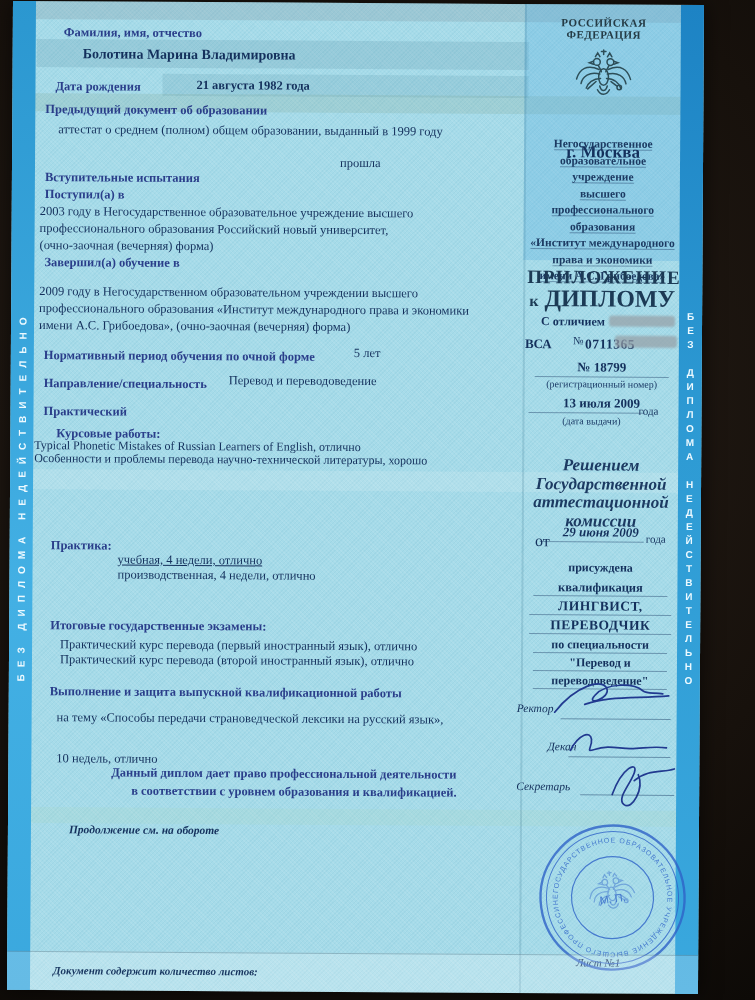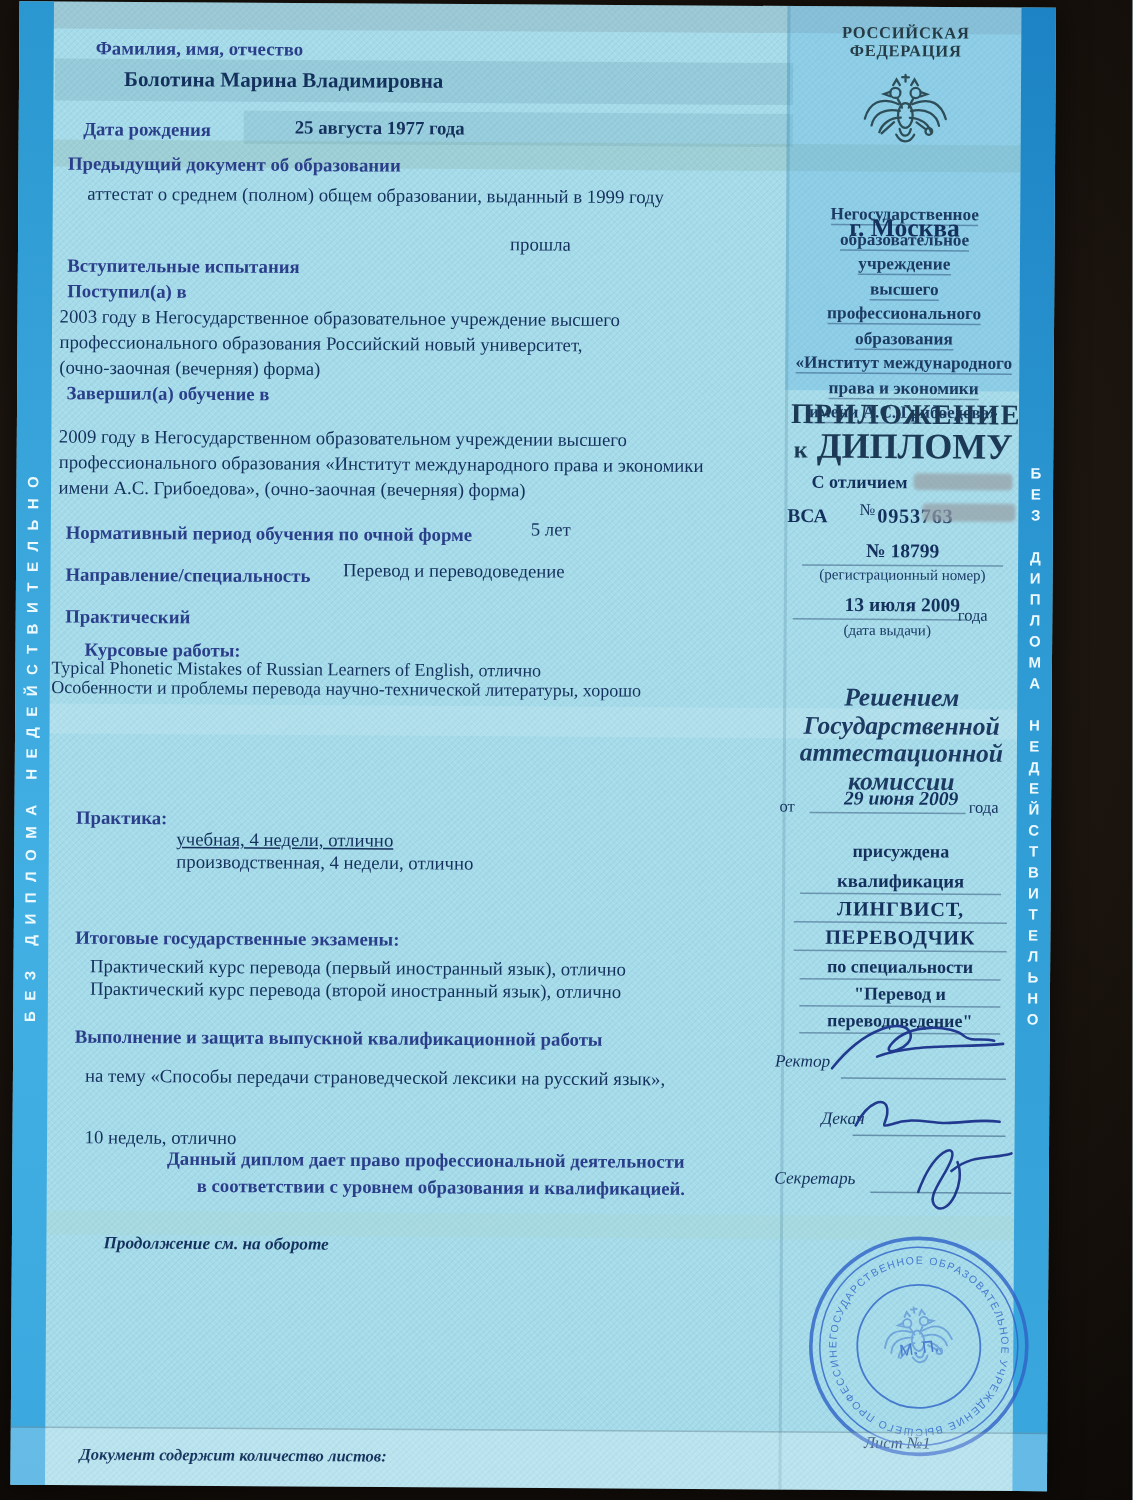--- a/index.html
+++ b/index.html
@@ -90,21 +90,21 @@
   </div>
   <div class="band band-right">
     <div class="band-txt down">БЕЗ ДИПЛОМА НЕДЕЙСТВИТЕЛЬНО</div>
   </div>
 
   <div class="main">
     <div class="abs lbl" style="left:23px;top:24px;">Фамилия, имя, отчество</div>
     <div class="abs val b" style="left:42px;top:45px;font-size:14px;">Болотина  Марина  Владимировна</div>
 
     <div class="abs lbl" style="left:15px;top:78px;">Дата рождения</div>
-    <div class="abs val b" style="left:156px;top:76px;">25  августа  1977 года</div>
+    <div class="abs val b" style="left:156px;top:76px;">21  августа  1982 года</div>
 
     <div class="abs lbl" style="left:5px;top:101px;">Предыдущий документ об образовании</div>
     <div class="abs val" style="left:18px;top:121px;">аттестат о среднем (полном)  общем образовании, выданный  в  1999 году</div>
 
     <div class="abs val" style="left:300px;top:153px;">прошла</div>
     <div class="abs lbl" style="left:5px;top:169px;">Вступительные испытания</div>
     <div class="abs lbl" style="left:5px;top:186px;">Поступил(а) в</div>
     <div class="abs val" style="left:0px;top:203px;">2003 году в Негосударственное образовательное учреждение высшего</div>
     <div class="abs val" style="left:0px;top:220px;">профессионального образования Российский новый университет,</div>
     <div class="abs val" style="left:0px;top:237px;">(очно-заочная (вечерняя) форма)</div>
@@ -170,42 +170,42 @@
     <div class="rc b" style="top:262px;font-size:19px;letter-spacing:1px;color:#1c3a55;">ПРИЛОЖЕНИЕ</div>
     <div class="rc b" style="top:281px;font-size:24px;color:#1c3a55;">
       <span style="font-size:16px;">к</span>
       <span>ДИПЛОМУ</span>
     </div>
     <div class="rc b" style="top:310px;font-size:12px;text-align:left;left:14px;width:120px;">С отличием</div>
 
     <div class="rc" style="top:330px;text-align:left;">
       <span class="b" style="position:absolute;left:-2px;top:2px;font-size:13px;">ВСА</span>
       <span style="position:absolute;left:46px;top:0;font-size:11px;">№</span>
-      <span class="b" style="position:absolute;left:58px;top:2px;font-size:13.5px;letter-spacing:.5px;">0953763</span>
+      <span class="b" style="position:absolute;left:58px;top:2px;font-size:13.5px;letter-spacing:.5px;">0711365</span>
     </div>
 
     <div class="rc b" style="top:355px;font-size:13px;">№  18799</div>
     <div class="rc" style="top:372px;left:8px;width:134px;border-top:1px solid rgba(23,53,95,.42);"></div>
     <div class="rc cap" style="top:374px;">(регистрационный номер)</div>
 
     <div class="rc b" style="top:391px;font-size:13px;">13 июля 2009</div>
     <div class="rc" style="top:408px;left:2px;width:116px;border-top:1px solid rgba(23,53,95,.42);"></div>
     <div class="rc" style="top:400px;left:92px;width:60px;font-size:11px;">года</div>
     <div class="rc cap" style="top:411px;left:-10px;">(дата выдачи)</div>
 
     <div class="rc i b" style="top:452px;font-size:17px;line-height:18.5px;color:#1c3a62;">
       <span>Решением</span><br>
       <span>Государственной</span><br>
       <span>аттестационной</span><br>
       <span>комиссии</span>
     </div>
 
     <div class="rc i b" style="top:520px;font-size:13px;">29 июня 2009</div>
     <div class="rc" style="top:537px;left:14px;width:104px;border-top:1px solid rgba(23,53,95,.42);"></div>
-    <div class="rc" style="top:528px;left:-6px;width:30px;font-size:11px;text-align:left;">от</div>
+    <div class="rc" style="top:528px;left:-6px;width:30px;font-size:16px;text-align:right;">от</div>
     <div class="rc" style="top:528px;left:110px;width:40px;font-size:11px;">года</div>
 
     <div class="rc b" style="top:556px;font-size:12px;">присуждена</div>
     <div class="rc b uline" style="top:576px;left:8px;width:134px;font-size:12.5px;">квалификация</div>
     <div class="rc b uline" style="top:594px;left:4px;width:142px;font-size:13.5px;letter-spacing:.5px;">ЛИНГВИСТ,</div>
     <div class="rc b uline" style="top:613px;left:4px;width:142px;font-size:13.5px;letter-spacing:.5px;">ПЕРЕВОДЧИК</div>
     <div class="rc b uline" style="top:633px;left:8px;width:134px;font-size:12px;">по специальности</div>
     <div class="rc b uline" style="top:651px;left:8px;width:134px;font-size:12px;">"Перевод и</div>
     <div class="rc b uline" style="top:669px;left:8px;width:134px;font-size:12px;">переводоведение"</div>
 

